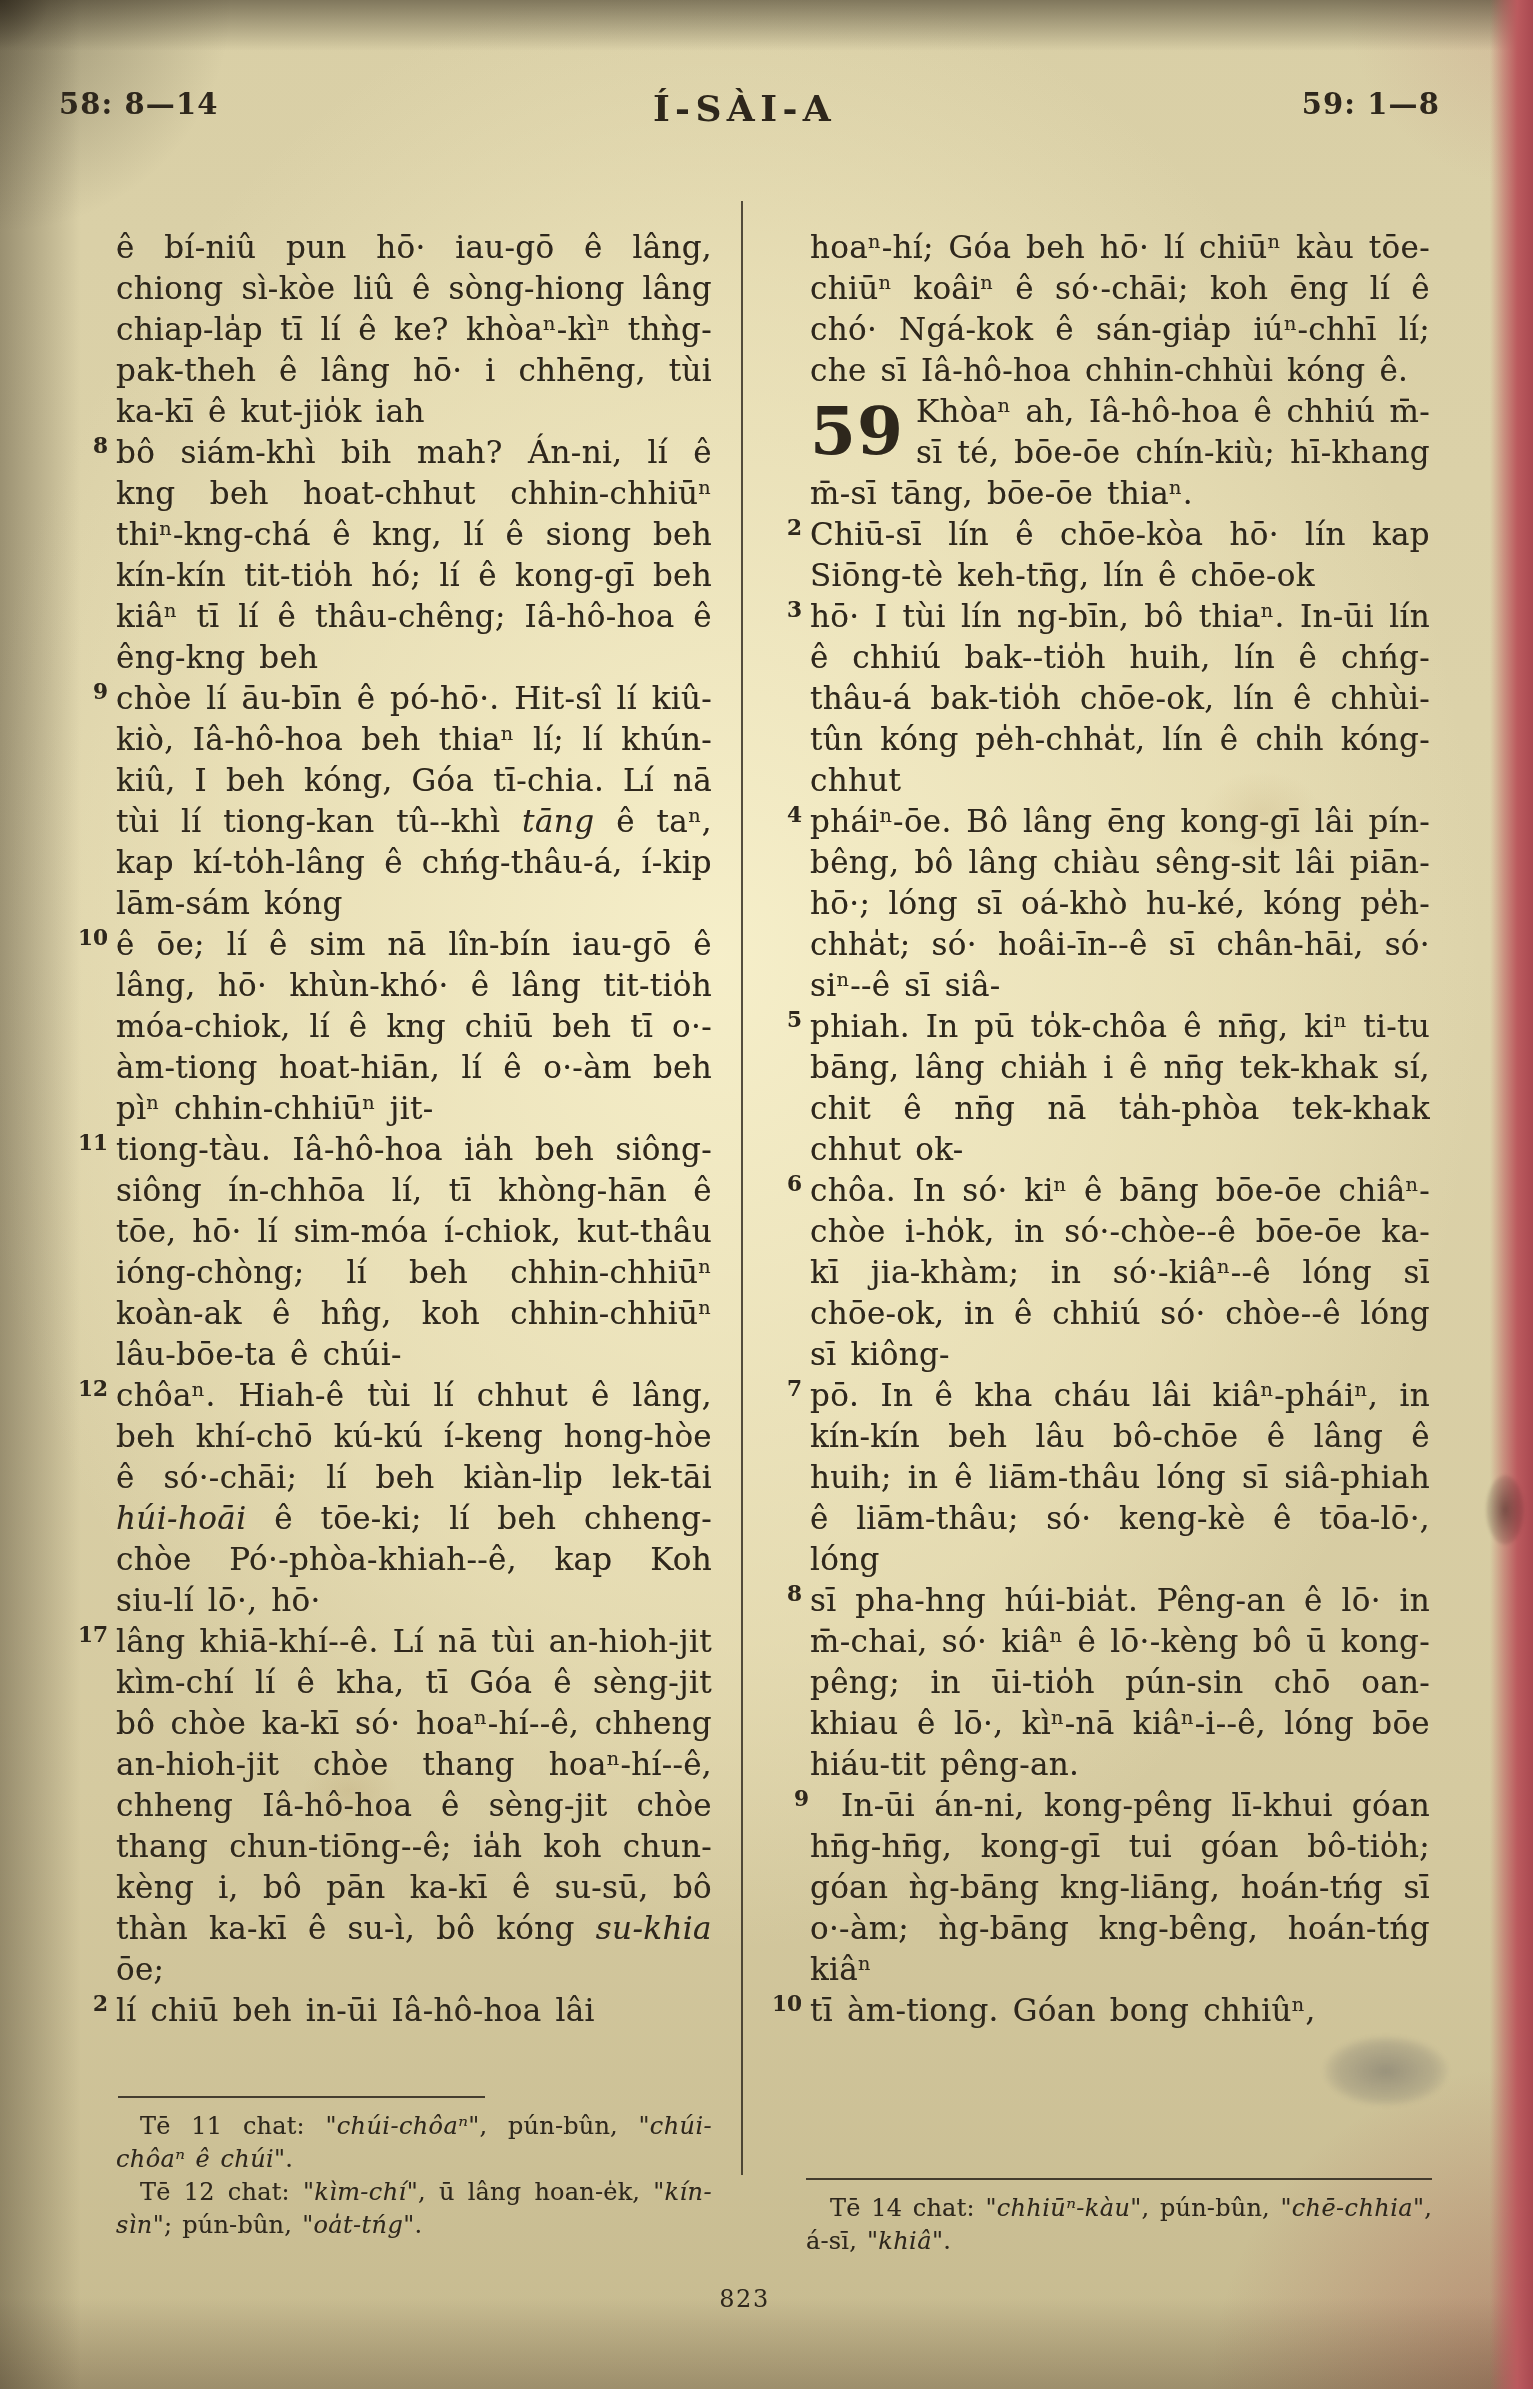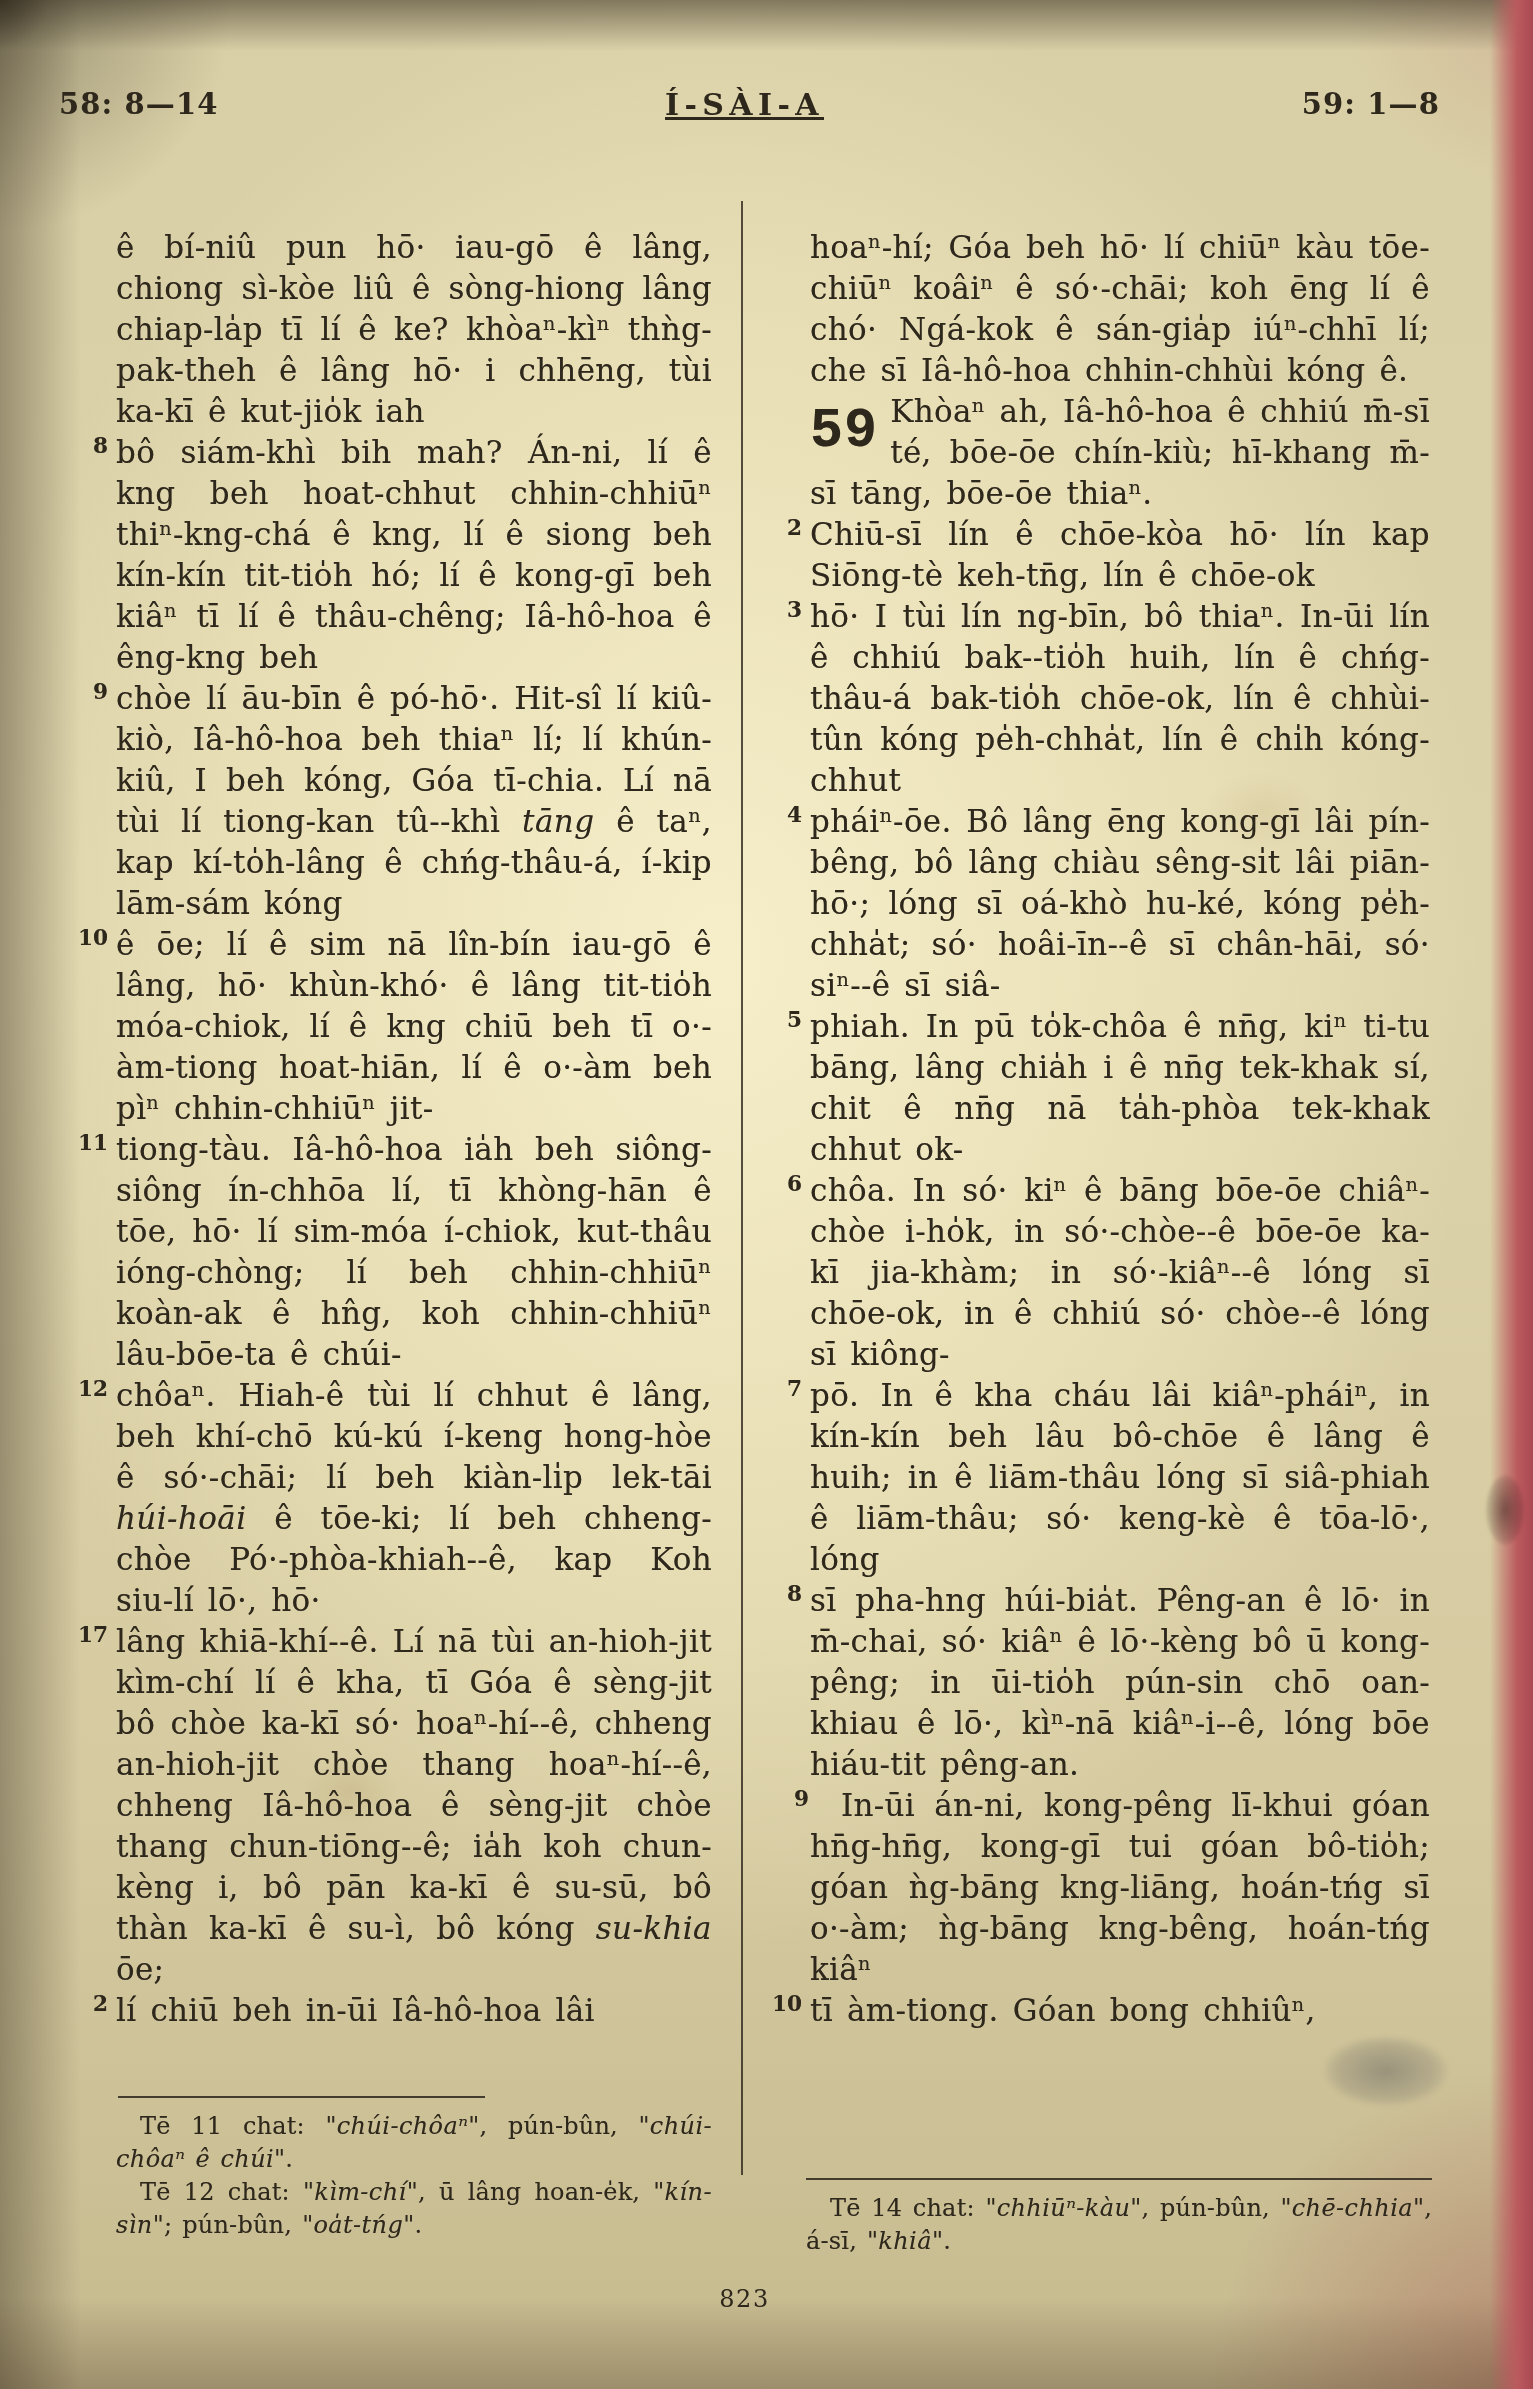--- a/index.html
+++ b/index.html
@@ -22,42 +22,42 @@
   }
   .edge-pink{
     position:absolute;top:0;right:0;width:44px;height:2389px;
     background:linear-gradient(to left, #a84850 0%, #bb5a5e 38%, rgba(187,90,94,0.55) 68%, rgba(187,90,94,0) 100%);
   }
   .fox{position:absolute;border-radius:50%;pointer-events:none;}
   .fox1{left:302px;top:1758px;width:97px;height:65px;background:radial-gradient(ellipse,rgba(150,110,50,0.12),transparent 70%);}
   .fox2{left:1203px;top:771px;width:119px;height:81px;background:radial-gradient(ellipse,rgba(150,110,50,0.10),transparent 70%);}
   .header{position:absolute;left:0;top:87px;width:1534px;height:49px;font-weight:bold;}
   .href-left{position:absolute;left:59px;top:0;font-size:29px;letter-spacing:1.1px;text-align:center;}
-  .htitle{position:absolute;left:0;width:1489px;top:0;text-align:center;font-size:30px;letter-spacing:5.4px;text-decoration:underline;}
+  .htitle{position:absolute;left:0;width:1489px;top:0;text-align:center;font-size:36px;letter-spacing:5.4px;}
   .href-right{position:absolute;right:94px;top:0;font-size:29px;letter-spacing:1.1px;}
   .divider{position:absolute;left:741px;top:201px;width:1.6px;height:1974px;background:rgba(44,38,28,0.8);}
   .col{
     position:absolute;top:227px;
     font-size:31px;line-height:41px;
     text-align:justify;
     letter-spacing:0.3px;word-spacing:3.8px;
     text-shadow:0 0 0.5px rgba(43,37,28,0.35);
   }
   .col-left{left:116px;width:596px;}
   .col-right{left:810px;width:620px;}
   .col p{margin:0;position:relative;}
   .col p.indent{text-indent:31px;}
   .vnum{
     position:absolute;left:-47px;top:3.2px;width:39px;
     text-align:right;font-size:21.6px;font-weight:bold;line-height:1;
     letter-spacing:0;word-spacing:0;
   }
   .chapnum{
-    float:left;font-size:55px;line-height:71px;font-weight:bold;
-    margin:5.4px 12px 0 0;letter-spacing:1.1px;font-family:Liberation Mono, monospace;
+    float:left;font-size:66px;line-height:71px;font-weight:bold;
+    margin:5.4px 12px 0 0;letter-spacing:1.1px;
   }
   .fnrule{position:absolute;height:2.2px;background:rgba(44,38,28,0.85);}
   .fnrule-left{left:118px;top:2096px;width:367px;}
   .fnrule-right{left:806px;top:2178px;width:626px;}
   .footnotes{
     position:absolute;
     font-size:24px;line-height:33px;text-align:justify;
     letter-spacing:0.2px;word-spacing:2.2px;
     text-shadow:0 0 0.5px rgba(43,37,28,0.3);
   }

